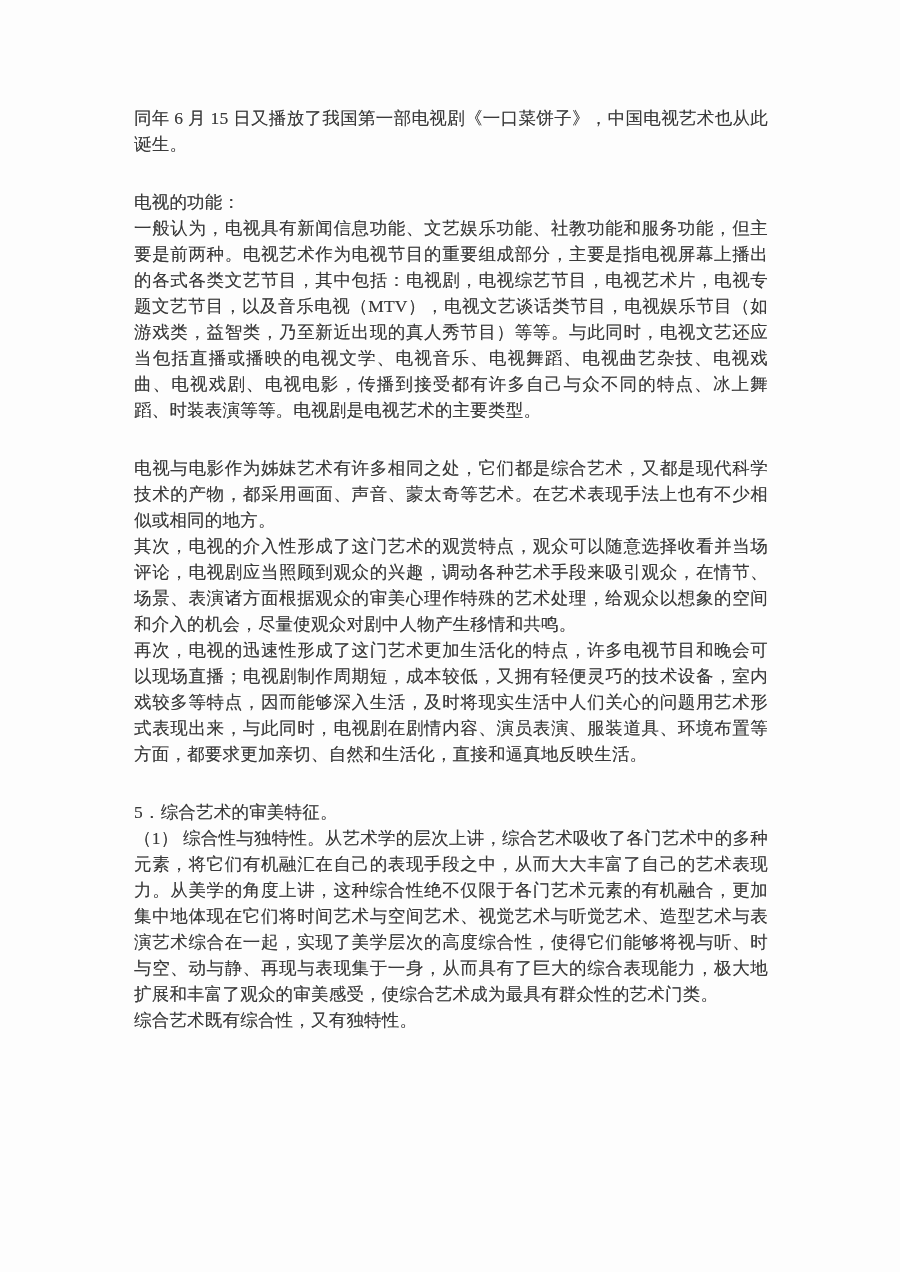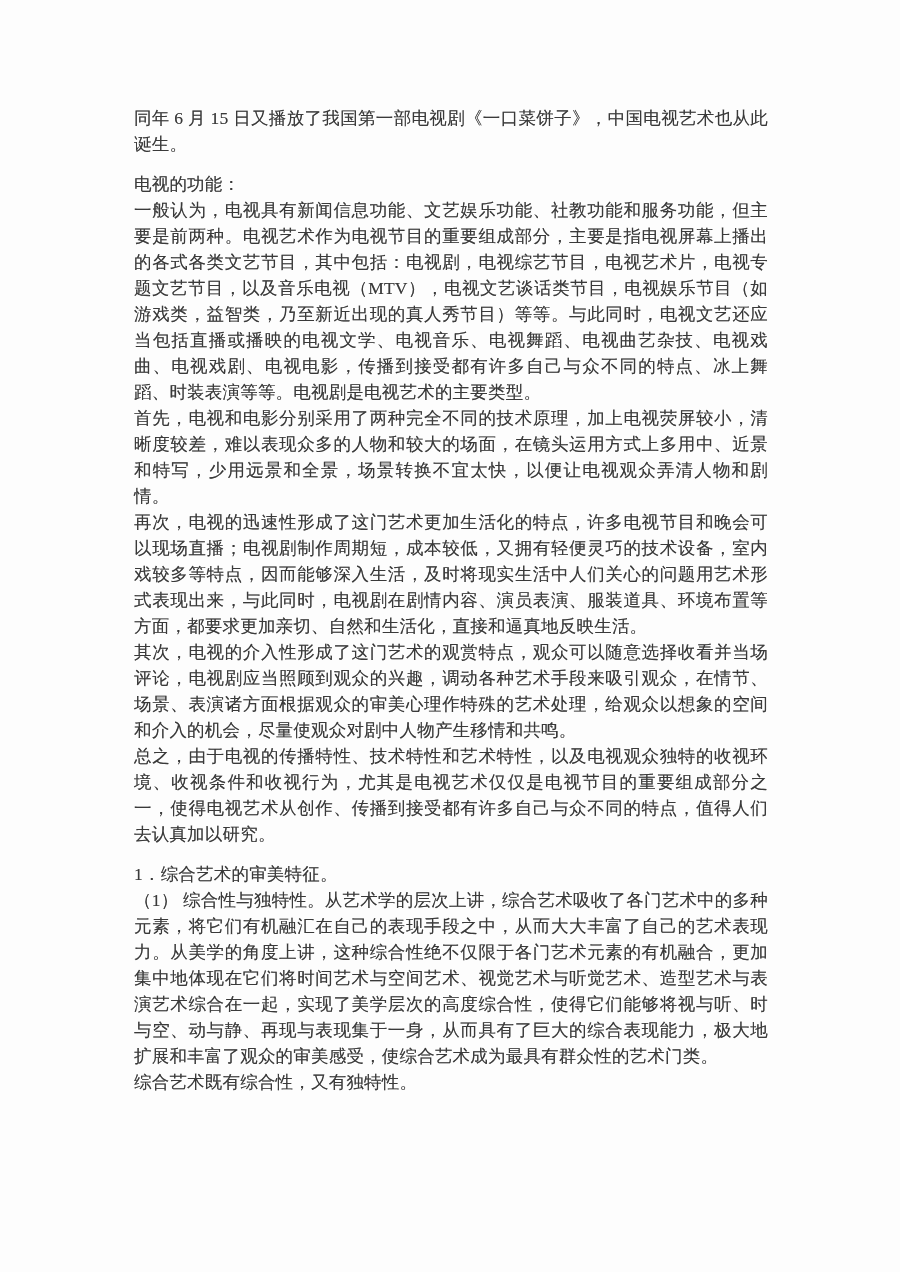--- a/index.html
+++ b/index.html
@@ -24,37 +24,36 @@
   }
   .para {
     margin: 0;
     font-size: 17.5px;
     line-height: 26px;
     text-align: justify;
     letter-spacing: 0.2px;
     text-shadow: 0 0 0.6px rgba(70,70,70,0.55);
   }
   .para.gap {
-    margin-top: 14px;
+    margin-top: 32px;
   }
 </style>
 </head>
 <body>
 
 <div class="page">
   <div class="content">
 
     <p class="para">同年 6 月 15 日又播放了我国第一部电视剧《一口菜饼子》，中国电视艺术也从此诞生。</p>
 
     <p class="para gap">电视的功能：</p>
     <p class="para">一般认为，电视具有新闻信息功能、文艺娱乐功能、社教功能和服务功能，但主要是前两种。电视艺术作为电视节目的重要组成部分，主要是指电视屏幕上播出的各式各类文艺节目，其中包括：电视剧，电视综艺节目，电视艺术片，电视专题文艺节目，以及音乐电视（MTV），电视文艺谈话类节目，电视娱乐节目（如游戏类，益智类，乃至新近出现的真人秀节目）等等。与此同时，电视文艺还应当包括直播或播映的电视文学、电视音乐、电视舞蹈、电视曲艺杂技、电视戏曲、电视戏剧、电视电影，传播到接受都有许多自己与众不同的特点、冰上舞蹈、时装表演等等。电视剧是电视艺术的主要类型。</p>
 
-    <p class="para">首先，电视和电影分别采用了两种完全不同的技术原理，加上电视荧屏较小，清晰度较差，难以表现众多的人物和较大的场面，在镜头运用方式上多用中、近景和特写，少用远景和全景，场景转换不宜太快，以便让电视观众弄清人物和剧情。</p>
+    <p class="para gap">电视与电影作为姊妹艺术有许多相同之处，它们都是综合艺术，又都是现代科学技术的产物，都采用画面、声音、蒙太奇等艺术。在艺术表现手法上也有不少相似或相同的地方。</p>
+    <p class="para">其次，电视的介入性形成了这门艺术的观赏特点，观众可以随意选择收看并当场评论，电视剧应当照顾到观众的兴趣，调动各种艺术手段来吸引观众，在情节、场景、表演诸方面根据观众的审美心理作特殊的艺术处理，给观众以想象的空间和介入的机会，尽量使观众对剧中人物产生移情和共鸣。</p>
     <p class="para">再次，电视的迅速性形成了这门艺术更加生活化的特点，许多电视节目和晚会可以现场直播；电视剧制作周期短，成本较低，又拥有轻便灵巧的技术设备，室内戏较多等特点，因而能够深入生活，及时将现实生活中人们关心的问题用艺术形式表现出来，与此同时，电视剧在剧情内容、演员表演、服装道具、环境布置等方面，都要求更加亲切、自然和生活化，直接和逼真地反映生活。</p>
-    <p class="para">其次，电视的介入性形成了这门艺术的观赏特点，观众可以随意选择收看并当场评论，电视剧应当照顾到观众的兴趣，调动各种艺术手段来吸引观众，在情节、场景、表演诸方面根据观众的审美心理作特殊的艺术处理，给观众以想象的空间和介入的机会，尽量使观众对剧中人物产生移情和共鸣。</p>
-    <p class="para">总之，由于电视的传播特性、技术特性和艺术特性，以及电视观众独特的收视环境、收视条件和收视行为，尤其是电视艺术仅仅是电视节目的重要组成部分之一，使得电视艺术从创作、传播到接受都有许多自己与众不同的特点，值得人们去认真加以研究。</p>
 
-    <p class="para gap">1．综合艺术的审美特征。</p>
+    <p class="para gap">5．综合艺术的审美特征。</p>
     <p class="para">（1） 综合性与独特性。从艺术学的层次上讲，综合艺术吸收了各门艺术中的多种元素，将它们有机融汇在自己的表现手段之中，从而大大丰富了自己的艺术表现力。从美学的角度上讲，这种综合性绝不仅限于各门艺术元素的有机融合，更加集中地体现在它们将时间艺术与空间艺术、视觉艺术与听觉艺术、造型艺术与表演艺术综合在一起，实现了美学层次的高度综合性，使得它们能够将视与听、时与空、动与静、再现与表现集于一身，从而具有了巨大的综合表现能力，极大地扩展和丰富了观众的审美感受，使综合艺术成为最具有群众性的艺术门类。</p>
     <p class="para">综合艺术既有综合性，又有独特性。</p>
 
   </div>
 </div>
 
 </body></html>

